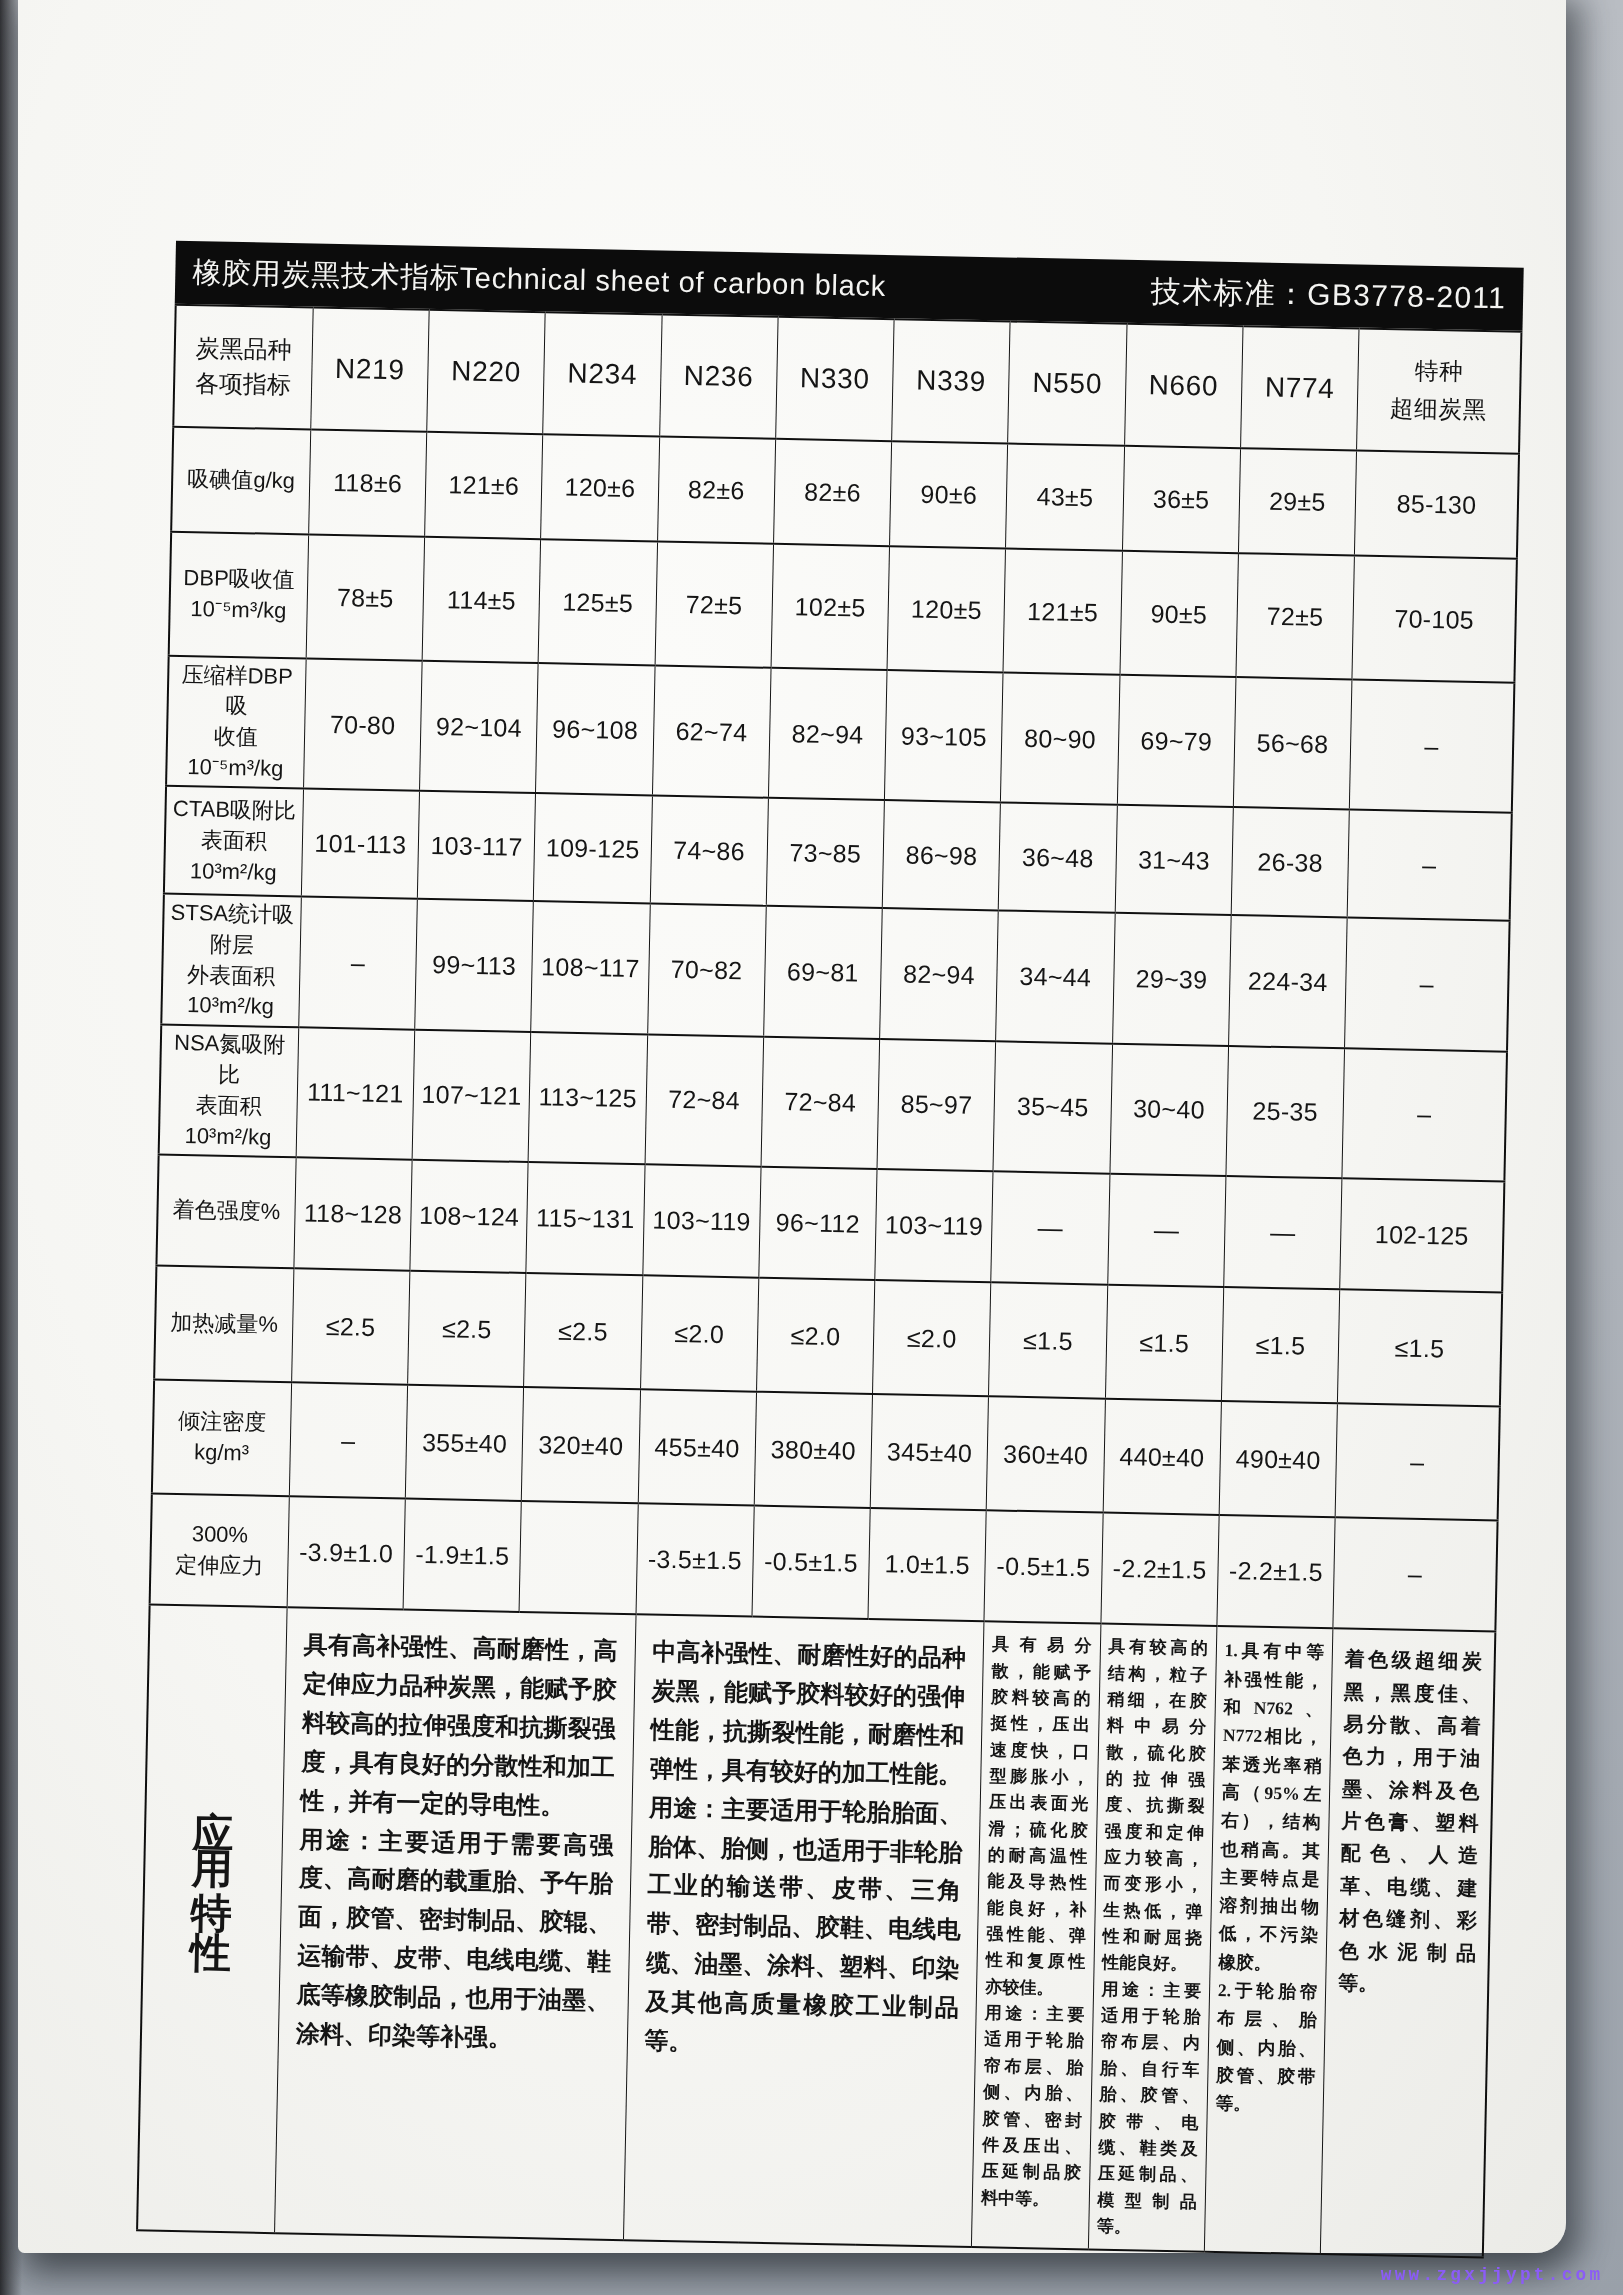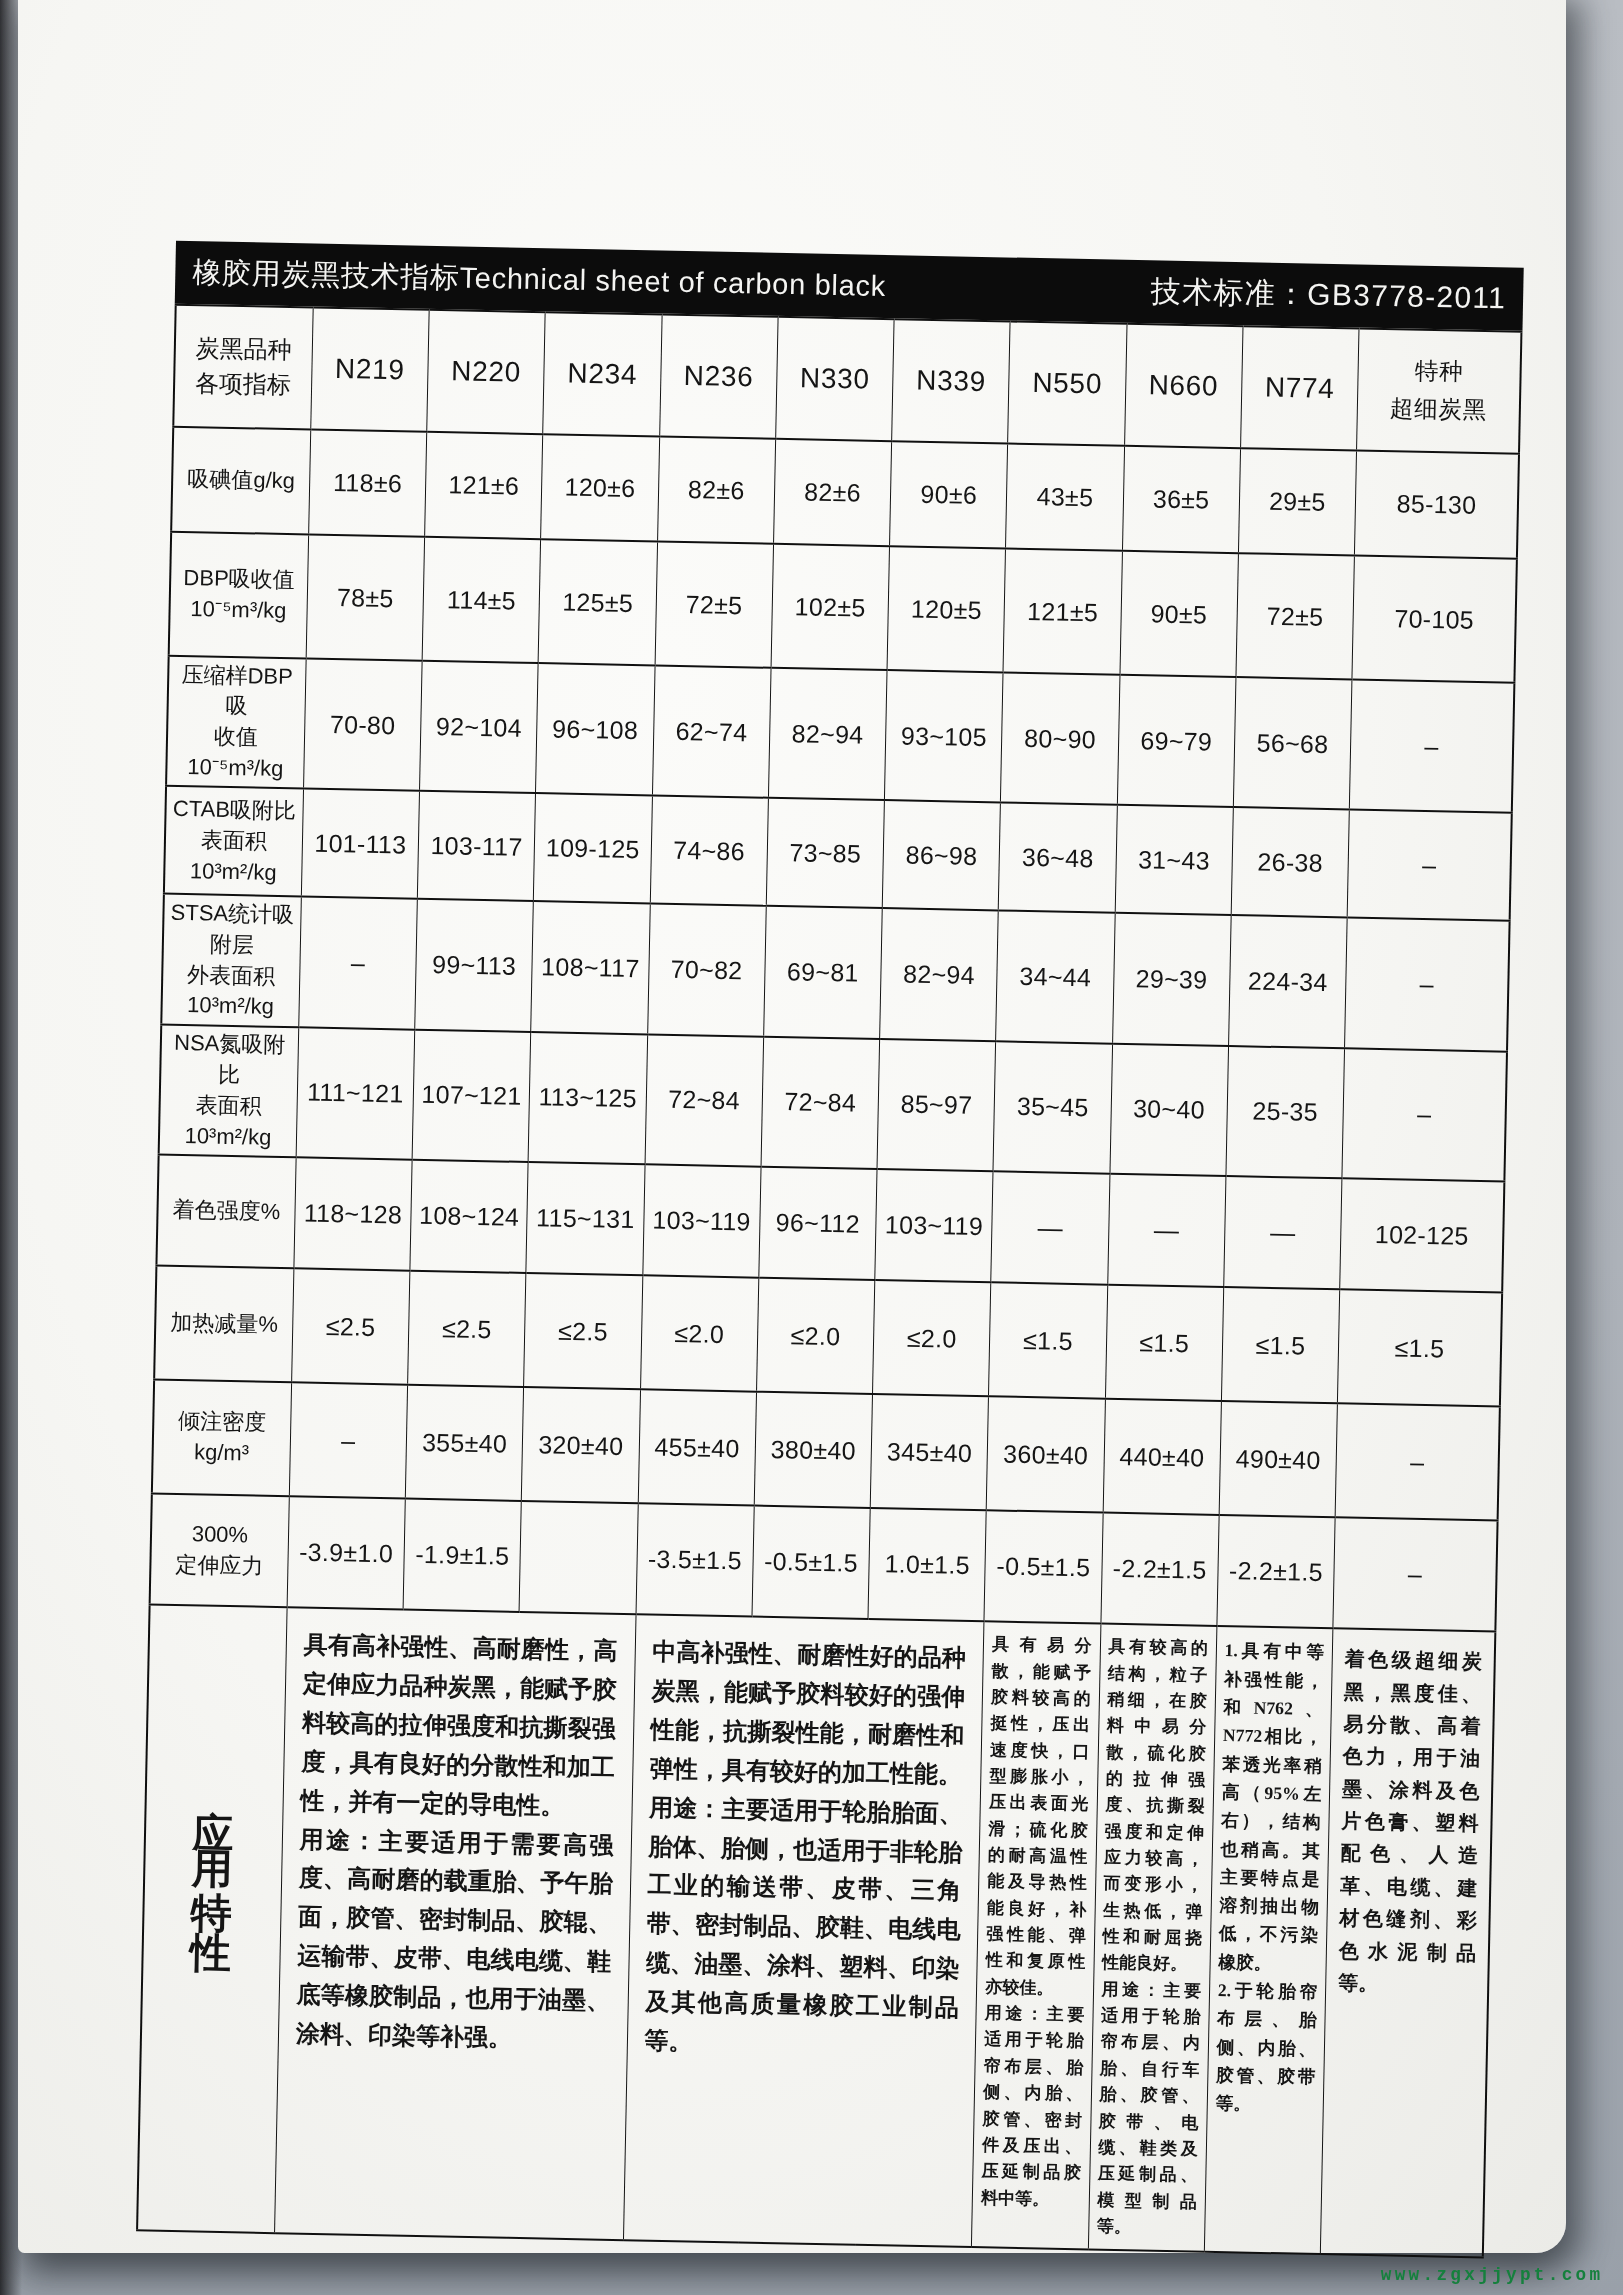--- a/index.html
+++ b/index.html
@@ -67,21 +67,21 @@
   }
   .app{vertical-align:top;text-align:justify;white-space:pre-line;
        font-family:"Liberation Serif",serif;font-weight:bold;}
   .app3{font-size:24px;line-height:1.62;padding:17px 17px;}
   .app1{font-size:17px;line-height:1.55;padding:9.2px 7.9px;}
   .app1b{font-size:17.7px;line-height:1.6;padding:9.2px 7.9px;}
   .app-last{font-size:20px;line-height:1.62;padding:13px 11.8px;}
   .watermark{
     position:absolute;right:19.6px;bottom:10.5px;z-index:3;
     font-family:"Liberation Mono",monospace;font-weight:bold;
-    font-size:17.7px;letter-spacing:3.3px;color:#15803d;
+    font-size:17.7px;letter-spacing:3.3px;color:#8b5cf6;
   }
 </style>
 </head>
 <body>
 
 <div class="edge-shadow"></div>
 
 <div class="page">
   <div class="doc">
 

